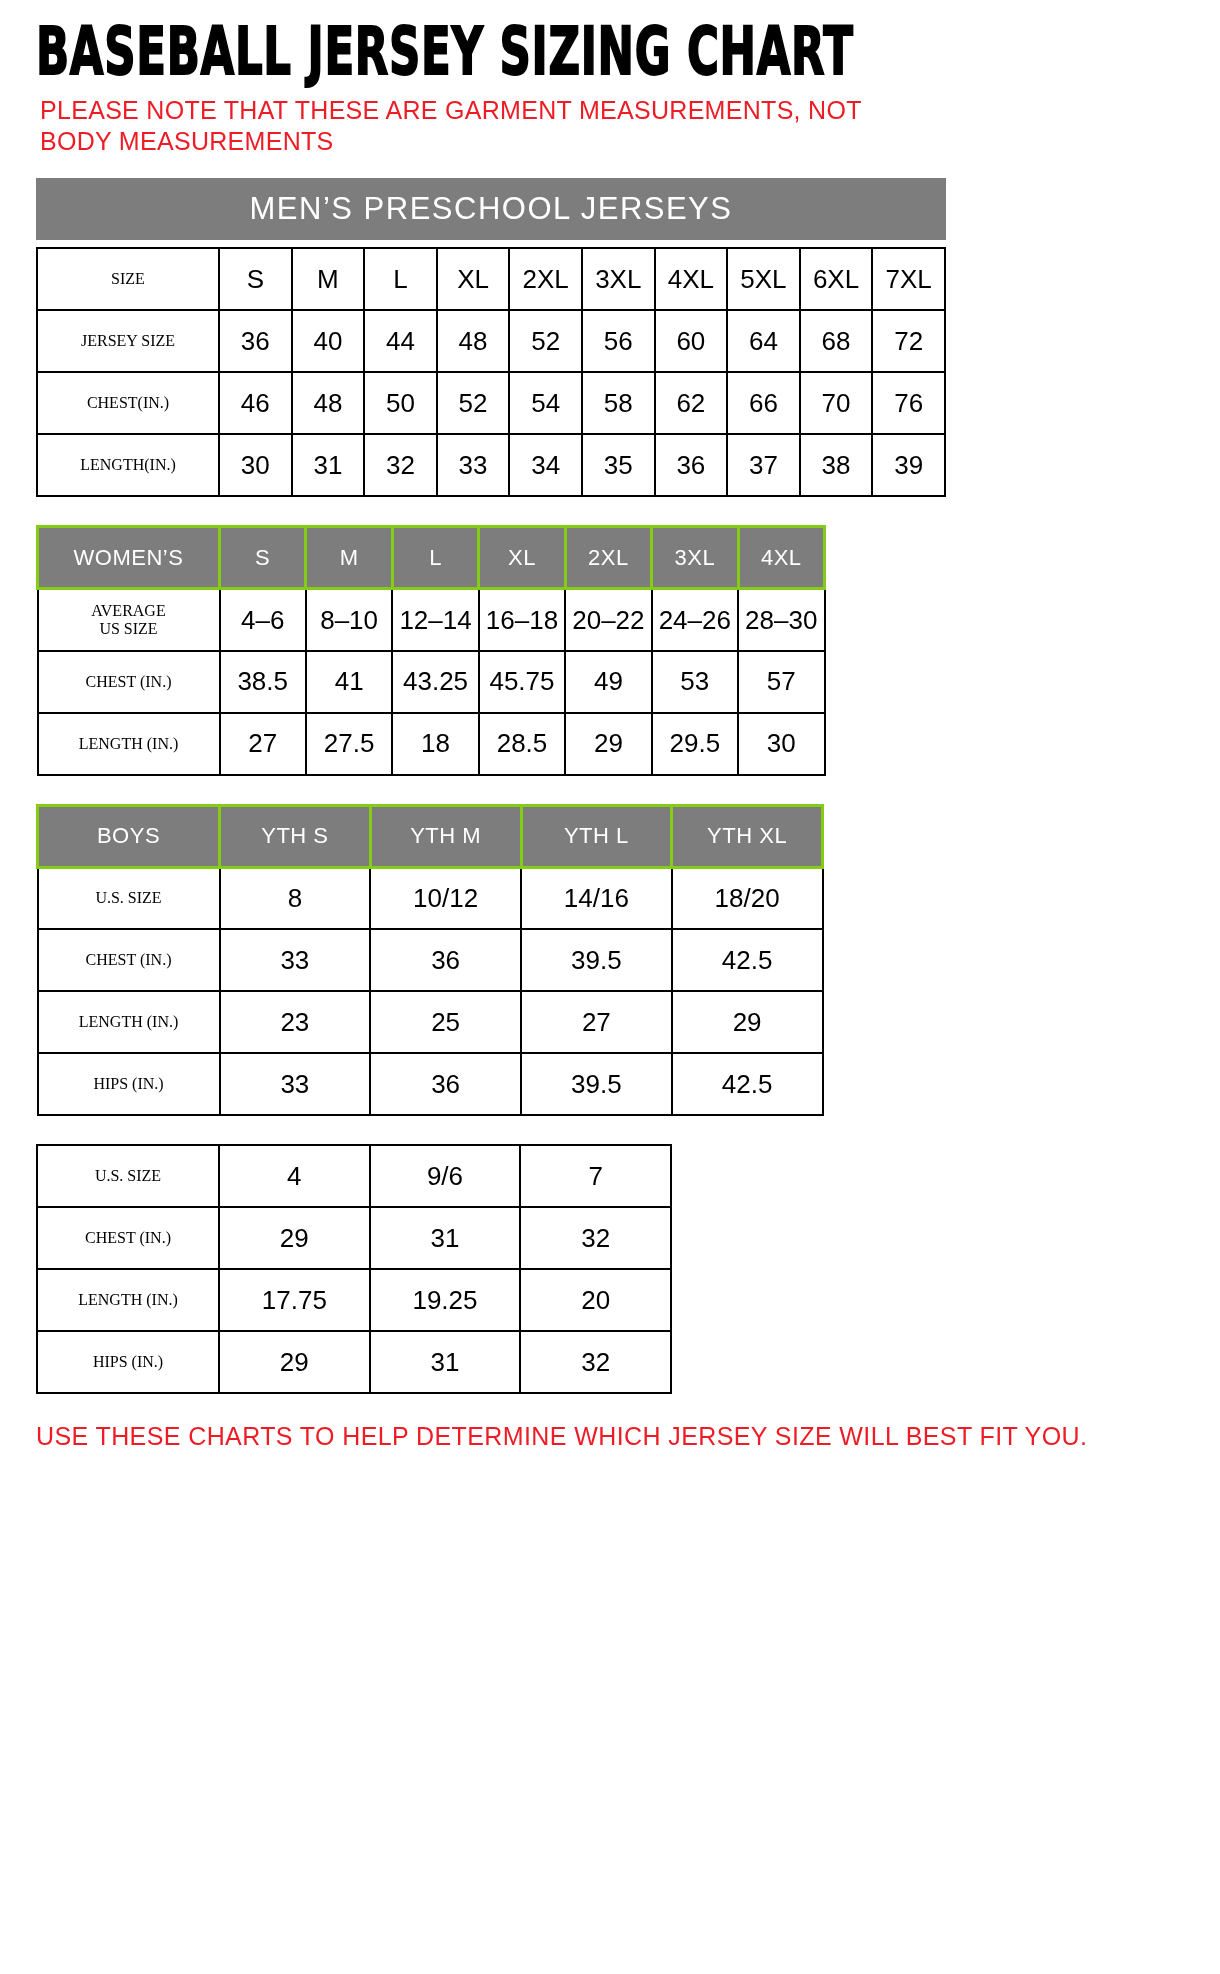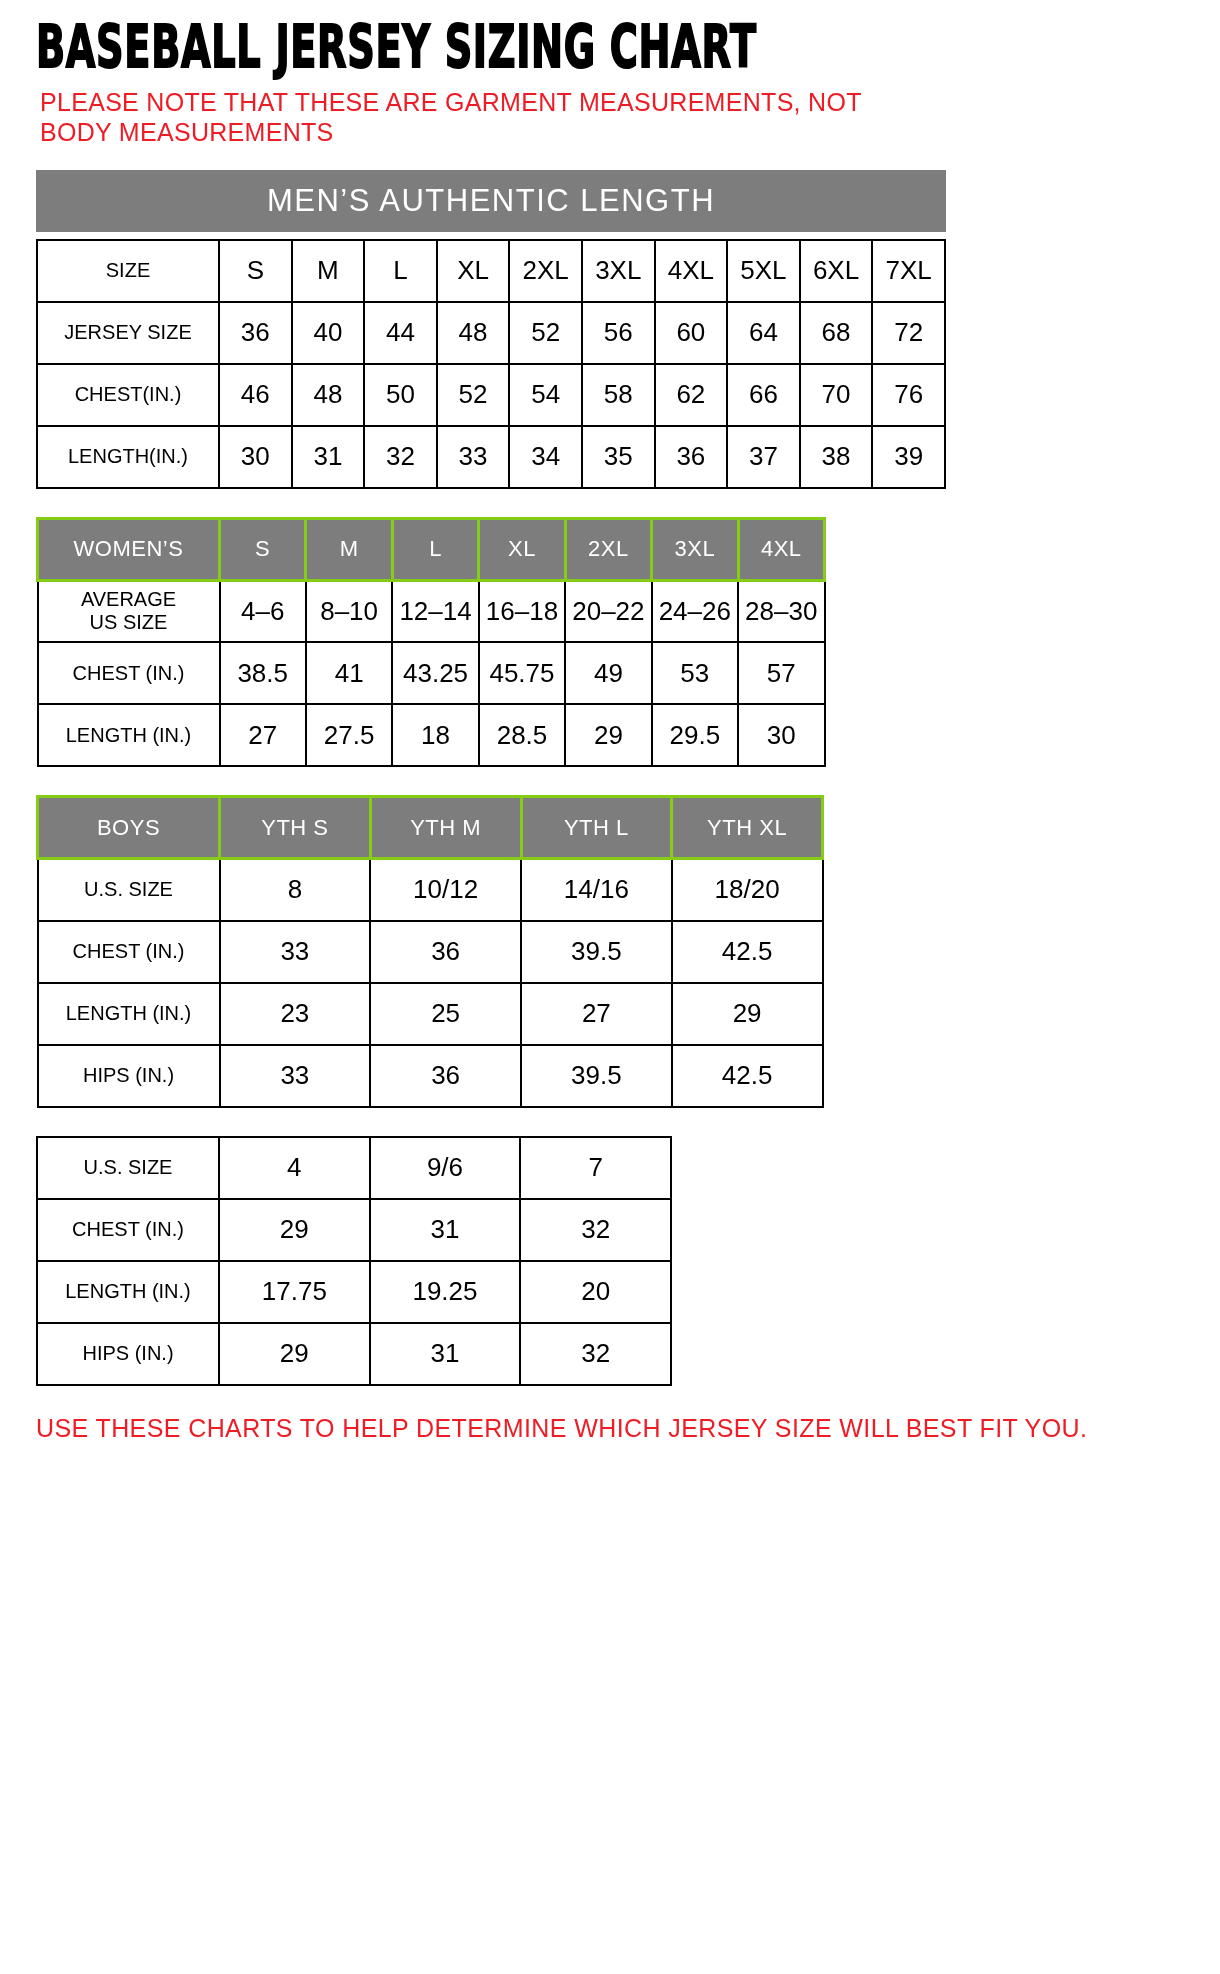--- a/index.html
+++ b/index.html
@@ -8,21 +8,21 @@
     width: 1220px;
     height: 1974px;
     background: #ffffff;
     font-family: "Liberation Sans", sans-serif;
     color: var(--text-black, #111111);
   }
   .page { padding: 16px 36px 0 36px; }
 
   .title {
     margin: 0 0 8px 0;
-    font-size: 58px;
+    font-size: 66px;
     font-weight: 800;
     line-height: 1.08;
     color: #000;
     font-family: "DejaVu Sans", "Liberation Sans", sans-serif;
   }
   .title .condensed {
     display: inline-block;
     transform: scaleX(0.66);
     transform-origin: left center;
     letter-spacing: 1px;
@@ -69,23 +69,24 @@
     padding: 0 4px;
   }
   .grid th.head {
     background: var(--header-gray, #7d7d7d);
     color: var(--header-text-white, #ffffff);
     border: 3px solid #84cc16;
     font-size: 22px;
     letter-spacing: 0.5px;
   }
   .grid td.lbl {
-    font-size: 20px;
+    font-size: 16px;
     white-space: pre-line;
     line-height: 1.15;
+    font-family: Liberation Serif, serif;
   }
 
   .mens-grid   { width: 910px; }
   .womens-grid { width: 790px; }
   .boys-grid   { width: 788px; }
   .pre-grid    { width: 636px; }
   col.c-label  { width: 182px; }
 
   .footer {
     margin-top: 26px;
@@ -97,21 +98,21 @@
 </head>
 <body>
 
 <div class="page">
 
   <h1 class="title"><span class="condensed">BASEBALL JERSEY SIZING CHART</span></h1>
 
   <p class="note">PLEASE NOTE THAT THESE ARE GARMENT MEASUREMENTS, NOT BODY MEASUREMENTS</p>
 
   <section class="table-block">
-    <div class="banner w-mens">MEN’S AUTHENTIC LENGTH</div>
+    <div class="banner w-mens">MEN’S PRESCHOOL JERSEYS</div>
     <table class="grid mens-grid">
       <colgroup>
           <col class="c-label">
           <col span="10">
         </colgroup>
       <tbody>
         <tr>
           <td class="lbl">SIZE</td>
           <td>S</td>
           <td>M</td>

